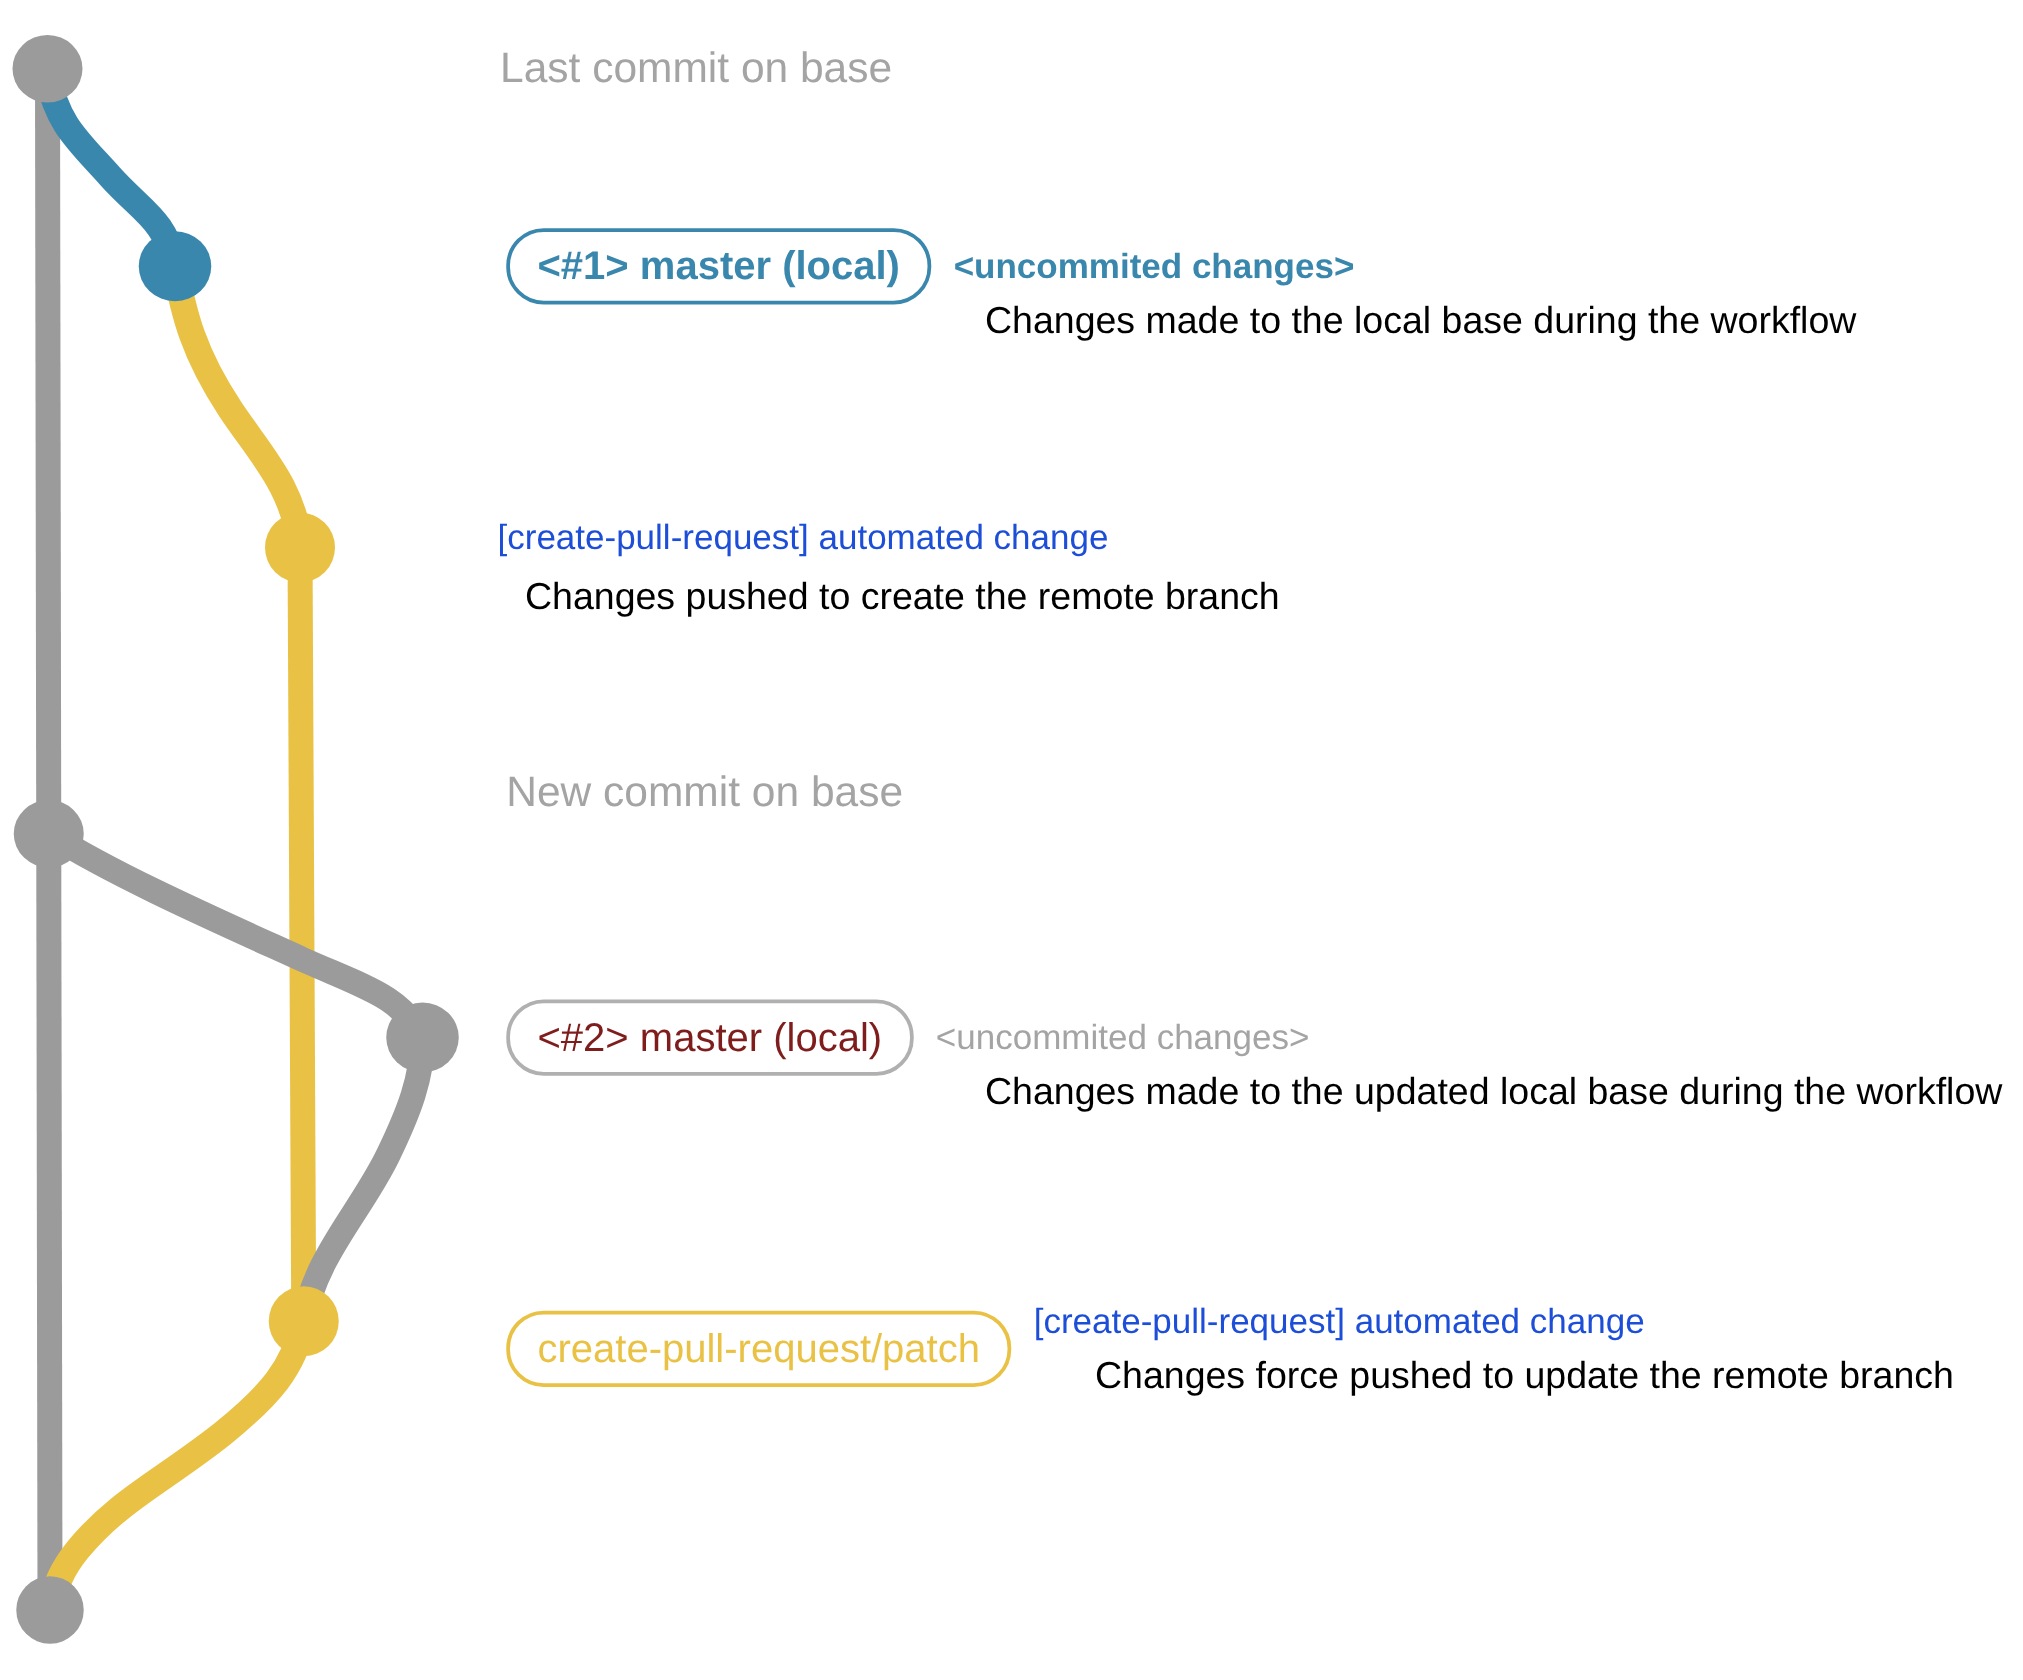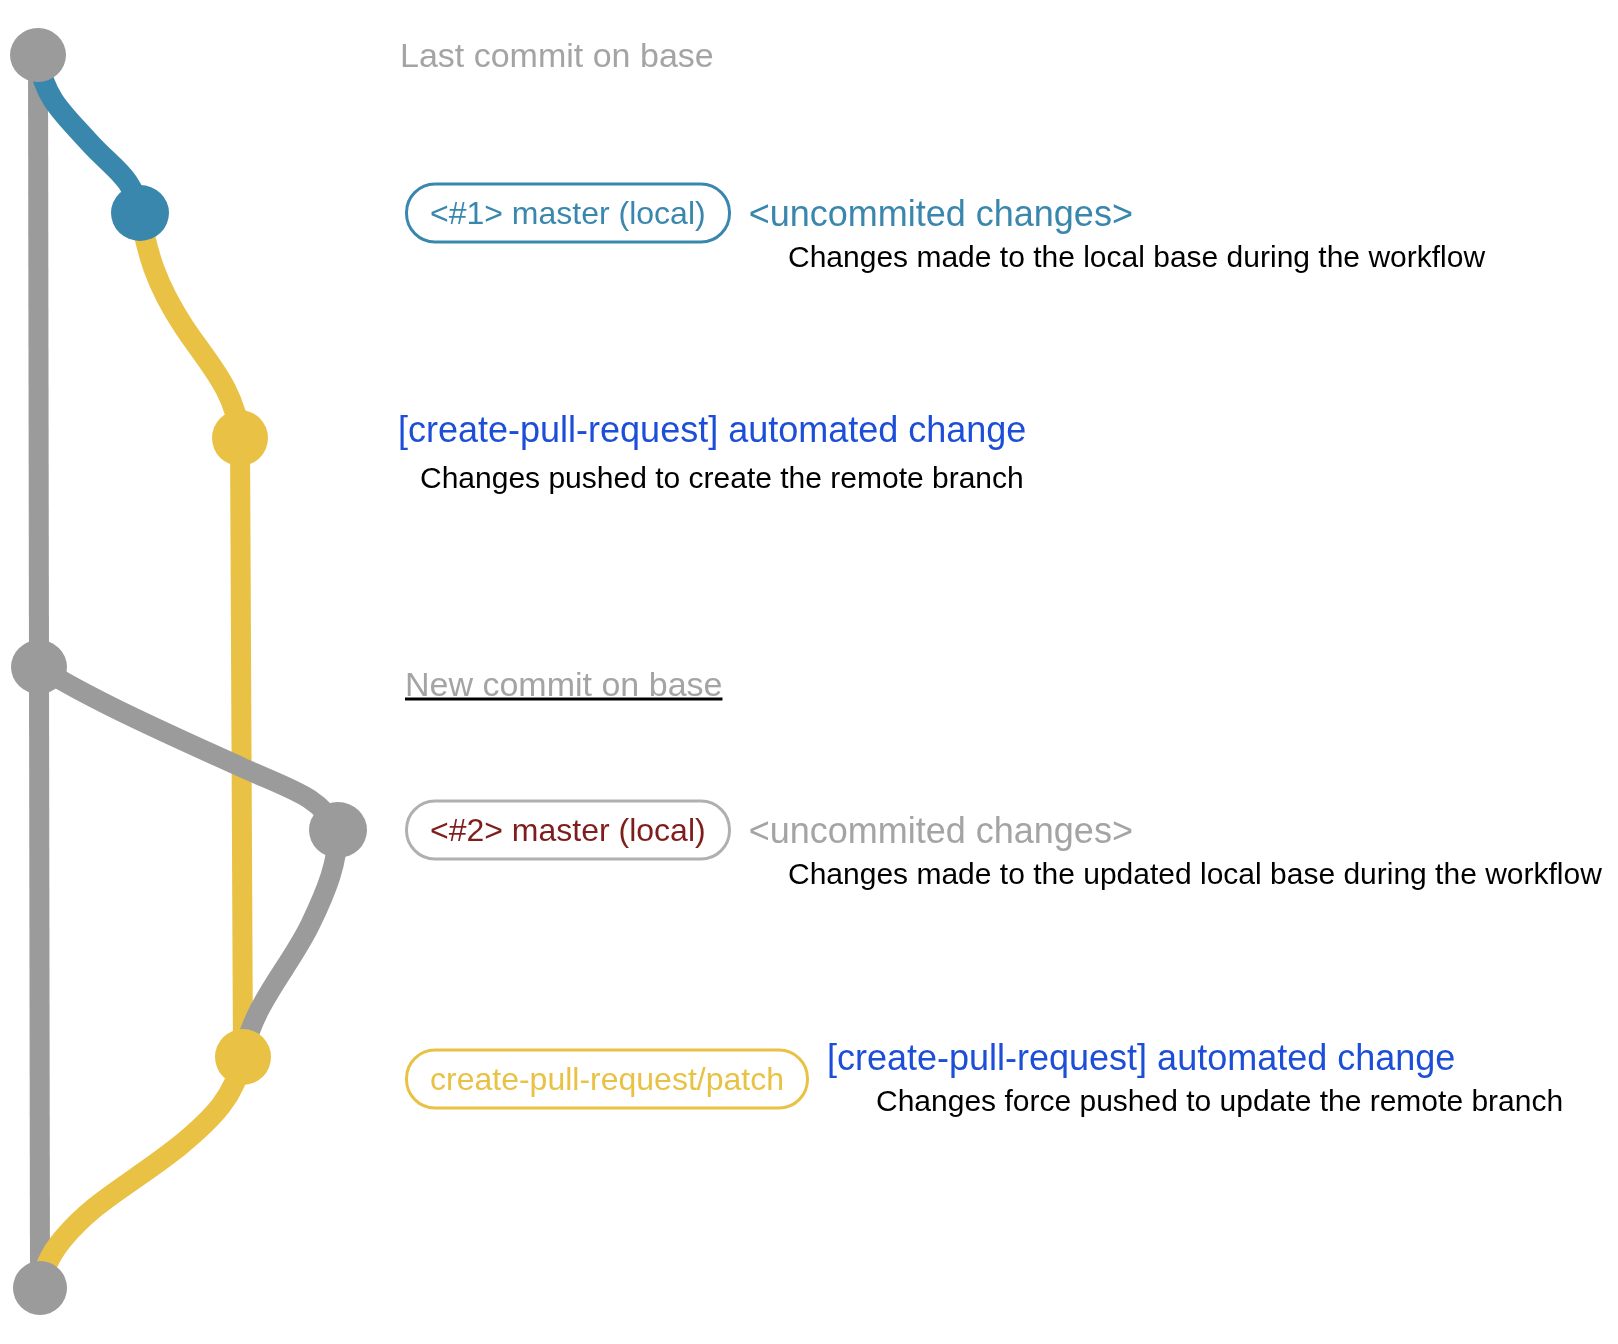--- a/index.html
+++ b/index.html
@@ -29,21 +29,21 @@
     justify-content:center;
     font-size:32px;
     padding:9px 22px;
     border:3px solid;
     border-radius:30px;
     background:#ffffff;
   }
   .badge.blue{color:#3a87ad;border-color:#3a87ad;}
   .badge.gray{color:#7f1d1d;border-color:#b0b0b0;}
   .badge.yellow{color:#e9c245;border-color:#e9c245;margin-top:44px;}
-  .side{font-size:36px;}
+  .side{font-size:28px;}
   .side.blue{color:#3a87ad;}
   .side.gray{color:#a4a4a4;}
   .side.yellow{color:#1d4ed8;}
   .desc{
     position:absolute;
     transform:translateY(-50%);
     font-family:Liberation Sans, sans-serif;
     font-size:30px;
     color:#000000;
     white-space:nowrap;
@@ -76,32 +76,32 @@
     <ellipse cx="39" cy="667" rx="28" ry="27" fill="#9b9b9b"></ellipse>
     <ellipse cx="338" cy="830" rx="29" ry="28" fill="#9b9b9b"></ellipse>
     <ellipse cx="243" cy="1057" rx="28" ry="28" fill="#e9c245"></ellipse>
     <ellipse cx="40" cy="1288" rx="27" ry="27" fill="#9b9b9b"></ellipse>
   </svg>
 
   <div class="row" style="top:55px;left:400px;">
     <span class="heading">Last commit on base</span>
   </div>
 
-  <div class="row" style="top:213px;left:405px;">
+  <div class="row" style="top:213px;left:405px;font-weight:bold;">
     <span class="badge blue">&lt;#1&gt; master (local)</span>
     <span class="side blue">&lt;uncommited changes&gt;</span>
   </div>
   <div class="desc" style="top:257px;left:788px;">Changes made to the local base during the workflow</div>
 
   <div class="row" style="top:430px;left:398px;">
     <span class="side yellow">[create-pull-request] automated change</span>
   </div>
   <div class="desc" style="top:478px;left:420px;">Changes pushed to create the remote branch</div>
 
-  <div class="row" style="top:684px;left:405px;text-decoration:underline;">
+  <div class="row" style="top:634px;left:405px;">
     <span class="heading">New commit on base</span>
   </div>
 
   <div class="row" style="top:830px;left:405px;">
     <span class="badge gray">&lt;#2&gt; master (local)</span>
     <span class="side gray">&lt;uncommited changes&gt;</span>
   </div>
   <div class="desc" style="top:874px;left:788px;">Changes made to the updated local base during the workflow</div>
 
   <div class="row" style="top:1057px;left:405px;">

